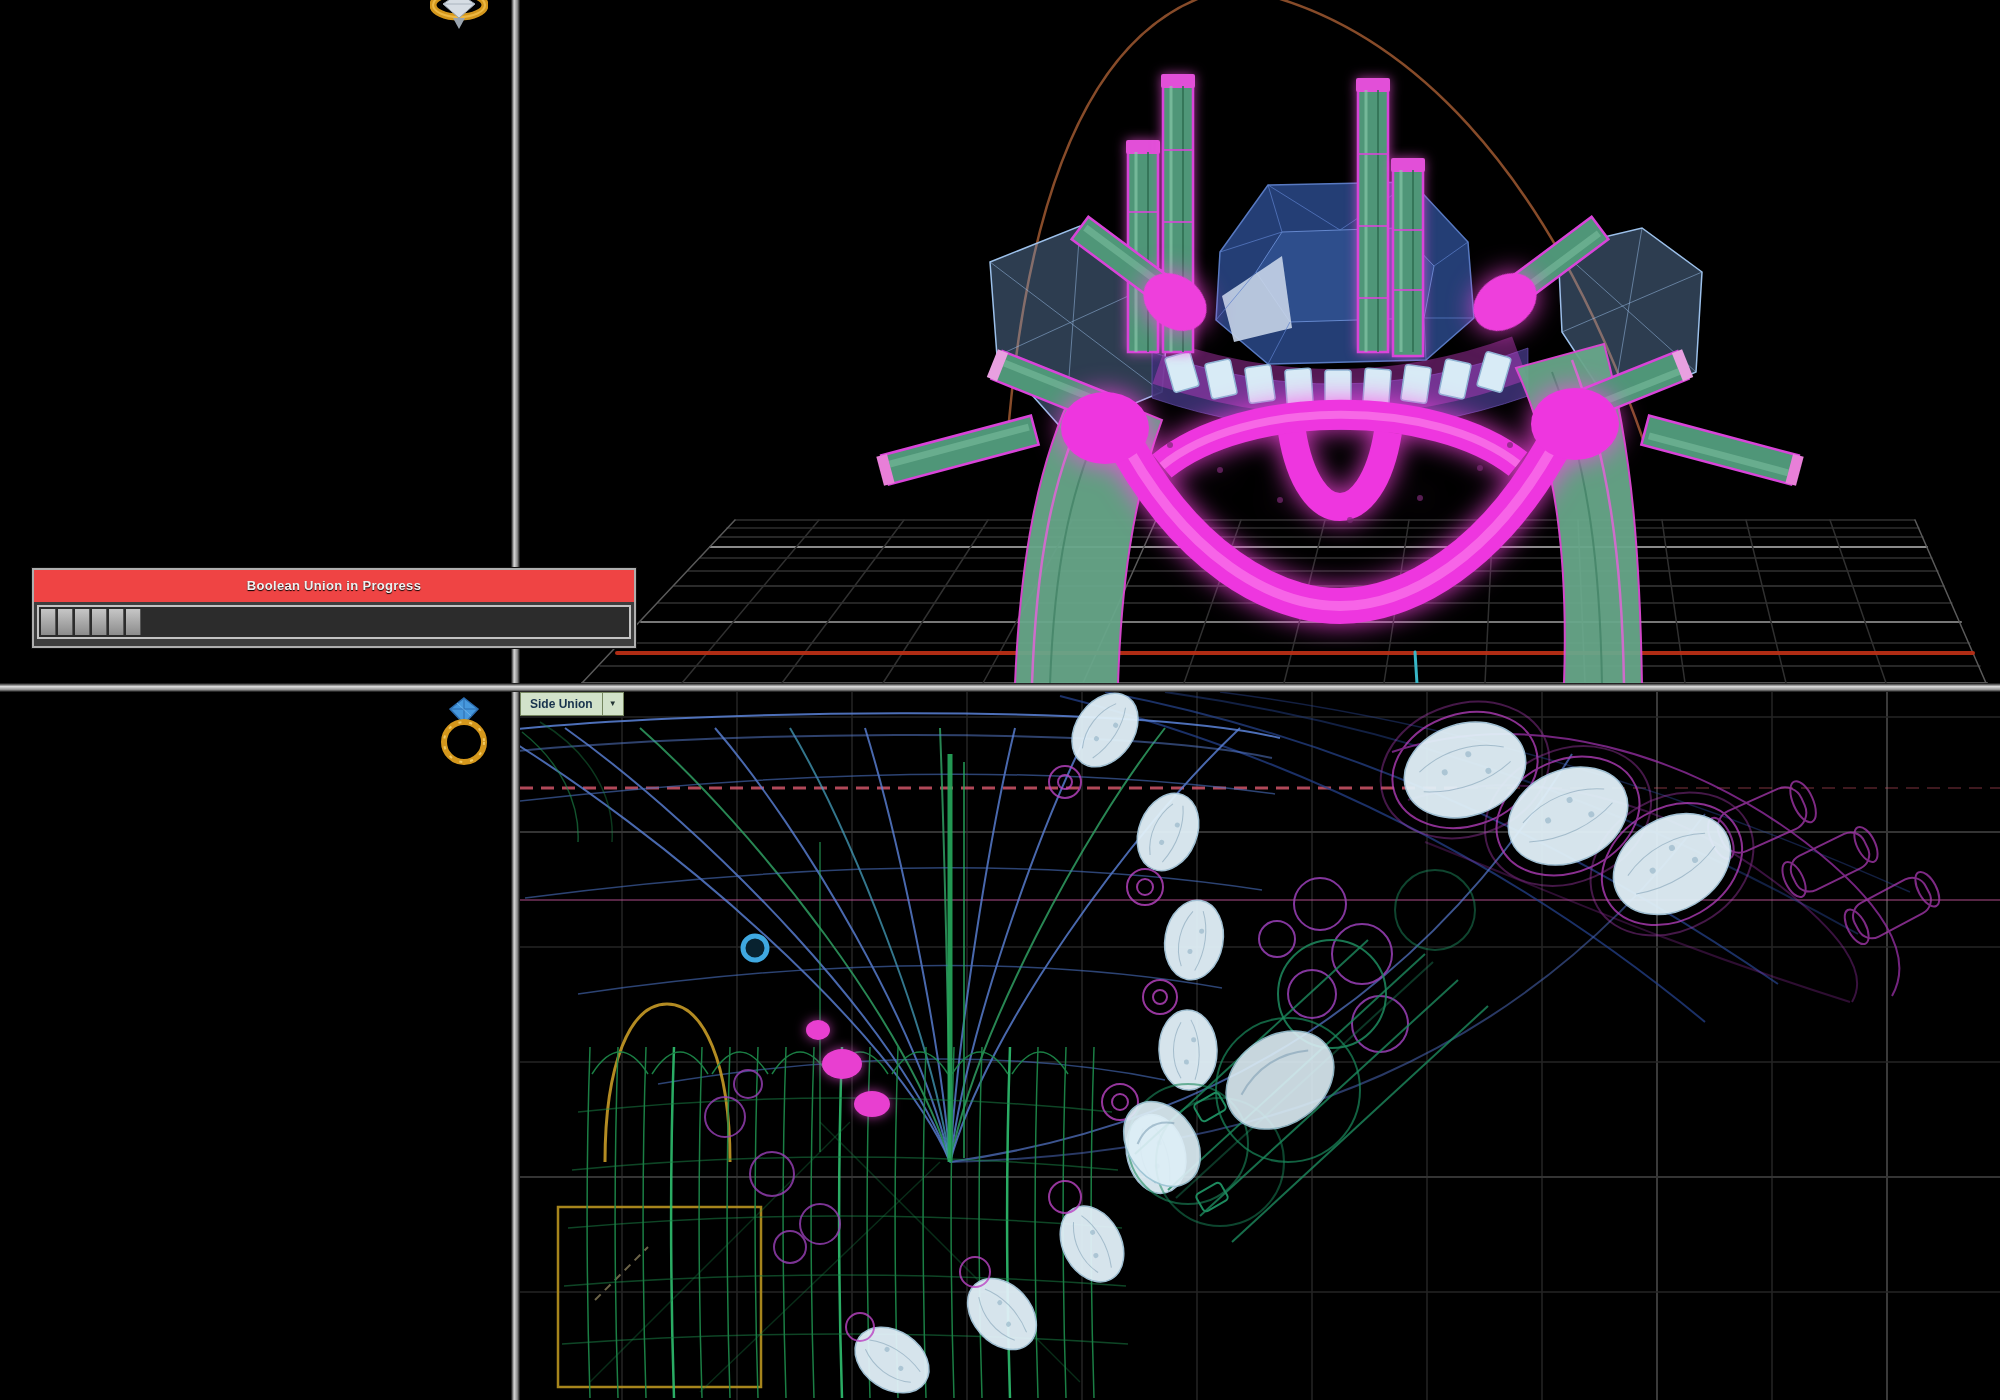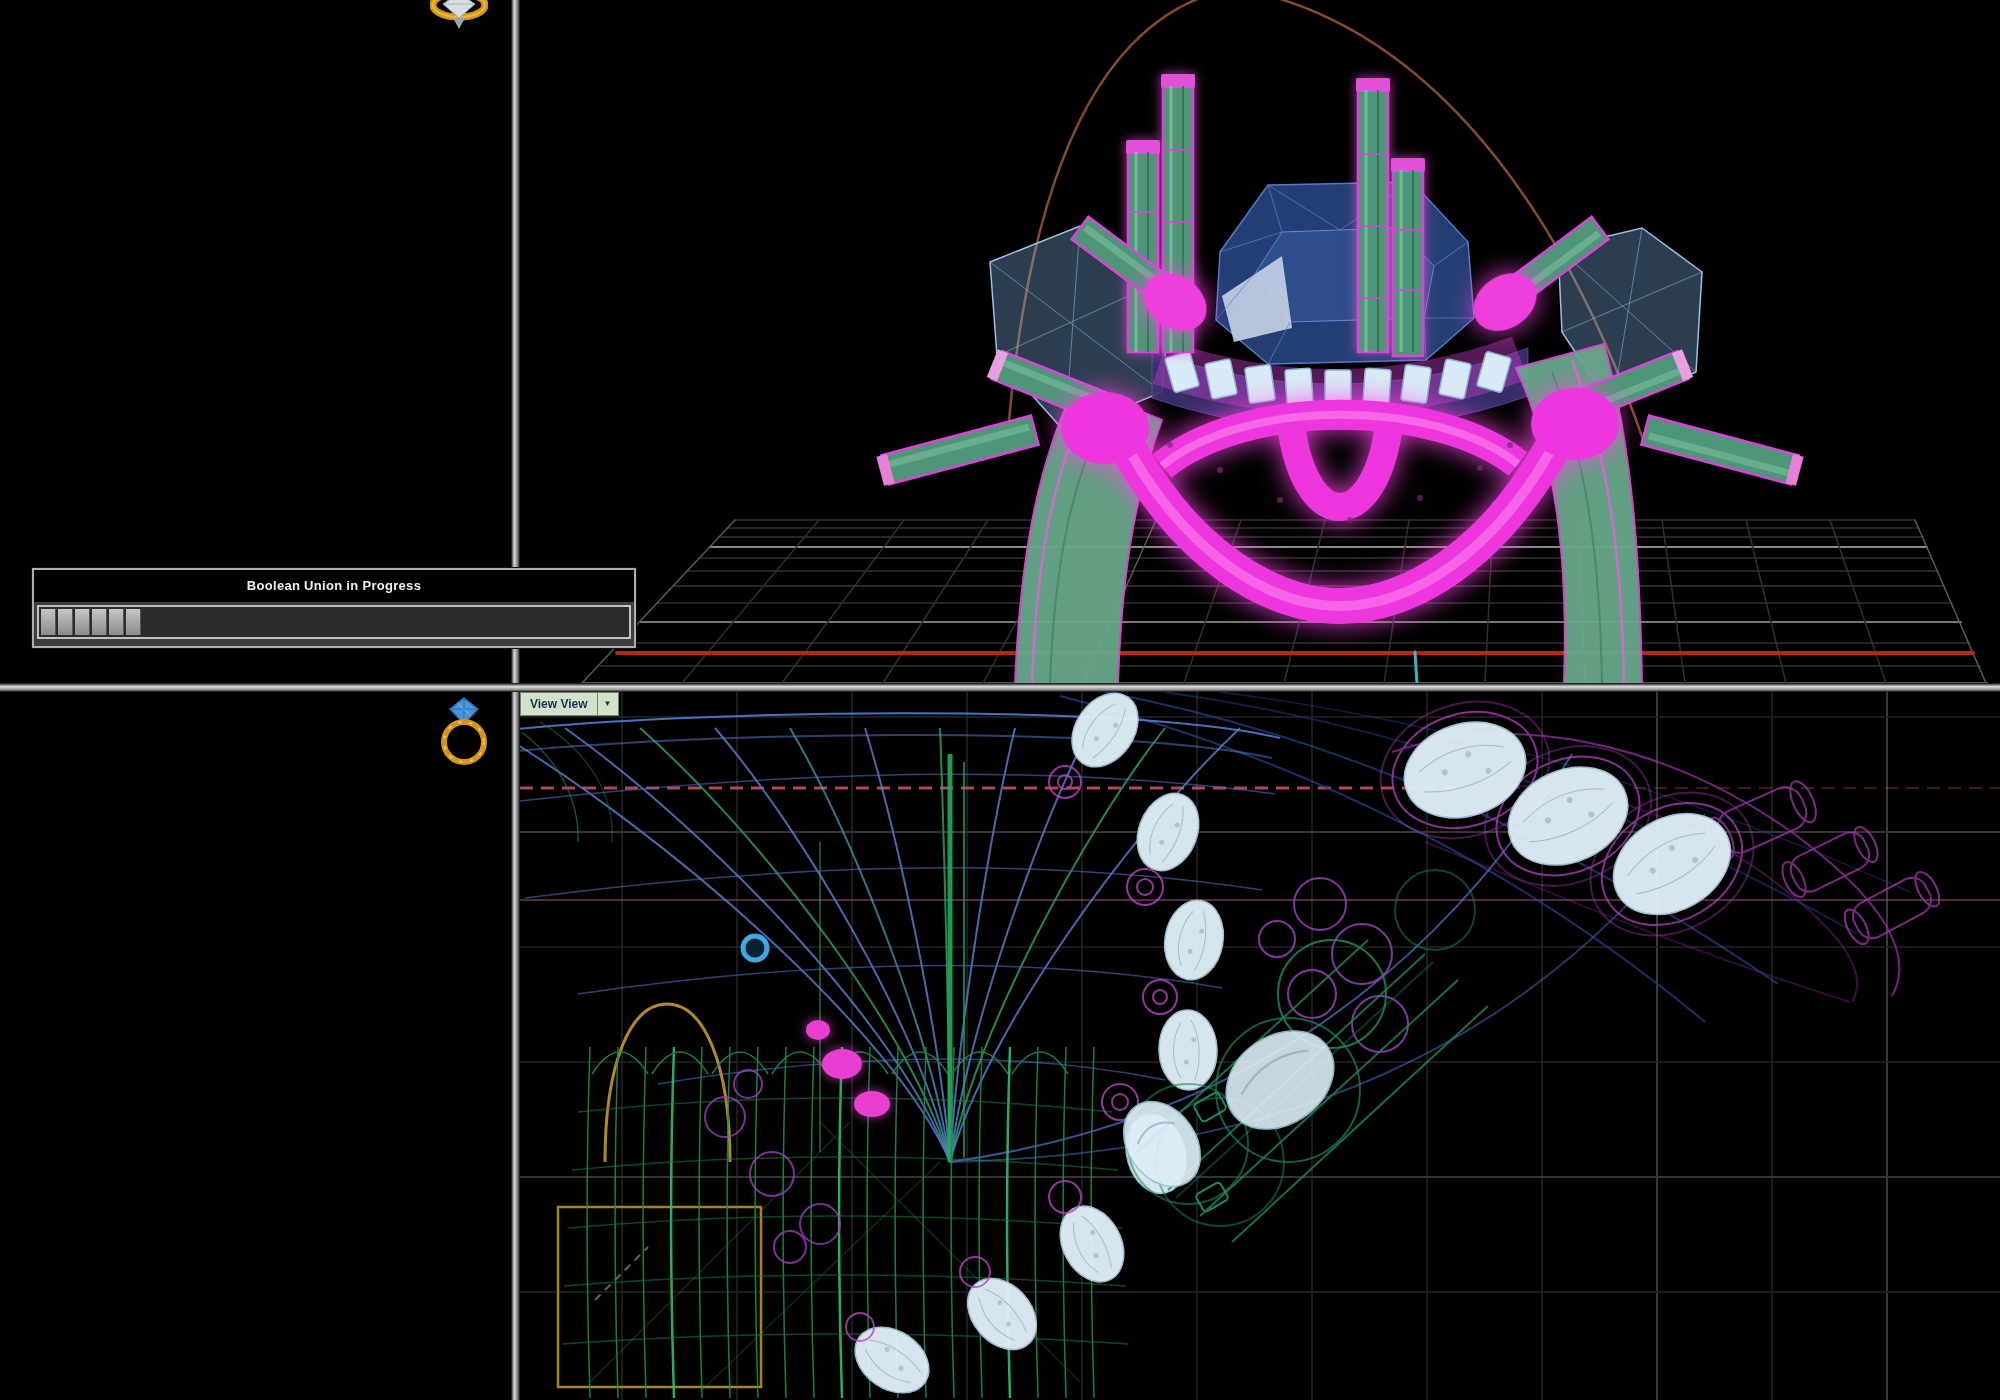--- a/index.html
+++ b/index.html
@@ -19,21 +19,21 @@
   #icon-ring-side{position:absolute;left:437px;top:697px;width:54px;height:70px;z-index:10;}
   
   .vp-label{position:absolute;left:0;top:0;display:flex;align-items:stretch;z-index:30;
      background:#d2e2ca;border:1px solid #75865f;color:#17324c;font-size:12px;font-weight:bold;
      height:22px;line-height:22px;}
   .vp-label .txt{padding:0 9px;}
   .vp-label .dd{border-left:1px solid #75865f;padding:0 6px;font-size:8px;display:flex;align-items:center;color:#233;}
   
   #dlg{position:absolute;left:32px;top:568px;width:604px;height:80px;z-index:60;
      background:#3e3e3e;border:2px solid #aeaeae;box-sizing:border-box;box-shadow:0 0 0 1px #111;}
-  #dlg .title{height:32px;line-height:32px;background:#000000;color:#f1f1f1;text-align:center;
+  #dlg .title{height:32px;line-height:32px;background:#ef4444;color:#f1f1f1;text-align:center;
      font-size:13px;font-weight:bold;letter-spacing:.3px;text-shadow:0 1px 1px #000;}
   #dlg .bar{margin:3px;height:34px;background:#2c2c2c;border:2px solid #c3c3c3;box-sizing:border-box;
      display:flex;align-items:stretch;padding:2px;gap:2px;}
   #dlg .seg{width:14px;background:linear-gradient(180deg,#c6c6c6,#8c8c8c);border-right:1px solid #555;}
   .glowM{filter:drop-shadow(0 0 13px rgba(255,70,230,.85));}
   .glowP{filter:drop-shadow(0 0 6px rgba(240,80,220,.7));}
   svg{display:block;}
 </style>
 </head>
 <body>
@@ -263,21 +263,21 @@
       <line x1="27" y1="1" x2="27" y2="27" stroke="#2c6cae"></line>
       <line x1="13" y1="12" x2="41" y2="12" stroke="#2c6cae"></line>
       <line x1="20" y1="6" x2="34" y2="19" stroke="#77bbee" opacity=".8"></line>
       <circle cx="27" cy="45" r="20" fill="none" stroke="#d4971c" stroke-width="6"></circle>
       <circle cx="27" cy="45" r="20" fill="none" stroke="#f6cf6a" stroke-width="2" stroke-dasharray="3 8" opacity=".9"></circle>
     </svg>
   </div>
 
   <div id="vp-br" class="viewport">
     <div class="vp-label">
-      <span class="txt">View View</span>
+      <span class="txt">Side Union</span>
       <span class="dd">▼</span>
     </div>
     <svg width="1480" height="708" viewBox="0 0 1480 708">
 
       <g stroke="#242424" stroke-width="1.5">
         <line x1="102" y1="0" x2="102" y2="708"></line>
           <line x1="217" y1="0" x2="217" y2="708"></line>
         <line x1="332" y1="0" x2="332" y2="708"></line>
           <line x1="447" y1="0" x2="447" y2="708"></line>
         <line x1="562" y1="0" x2="562" y2="708"></line>

